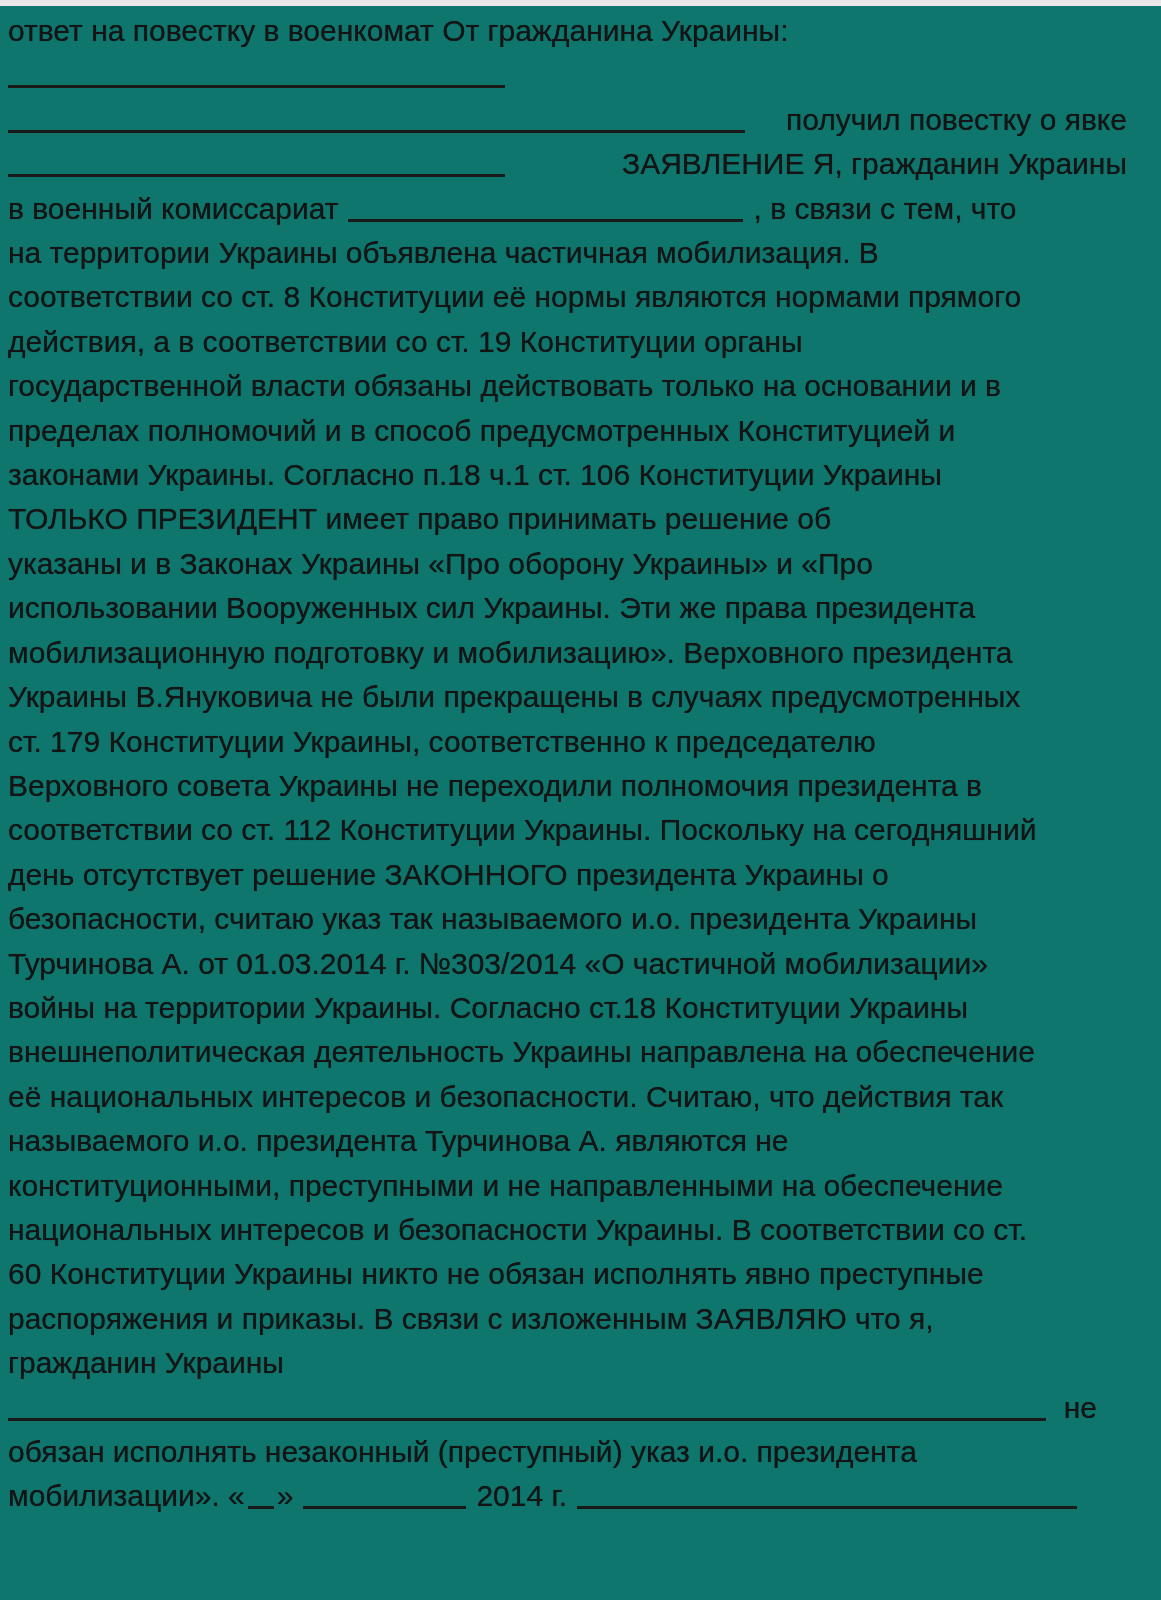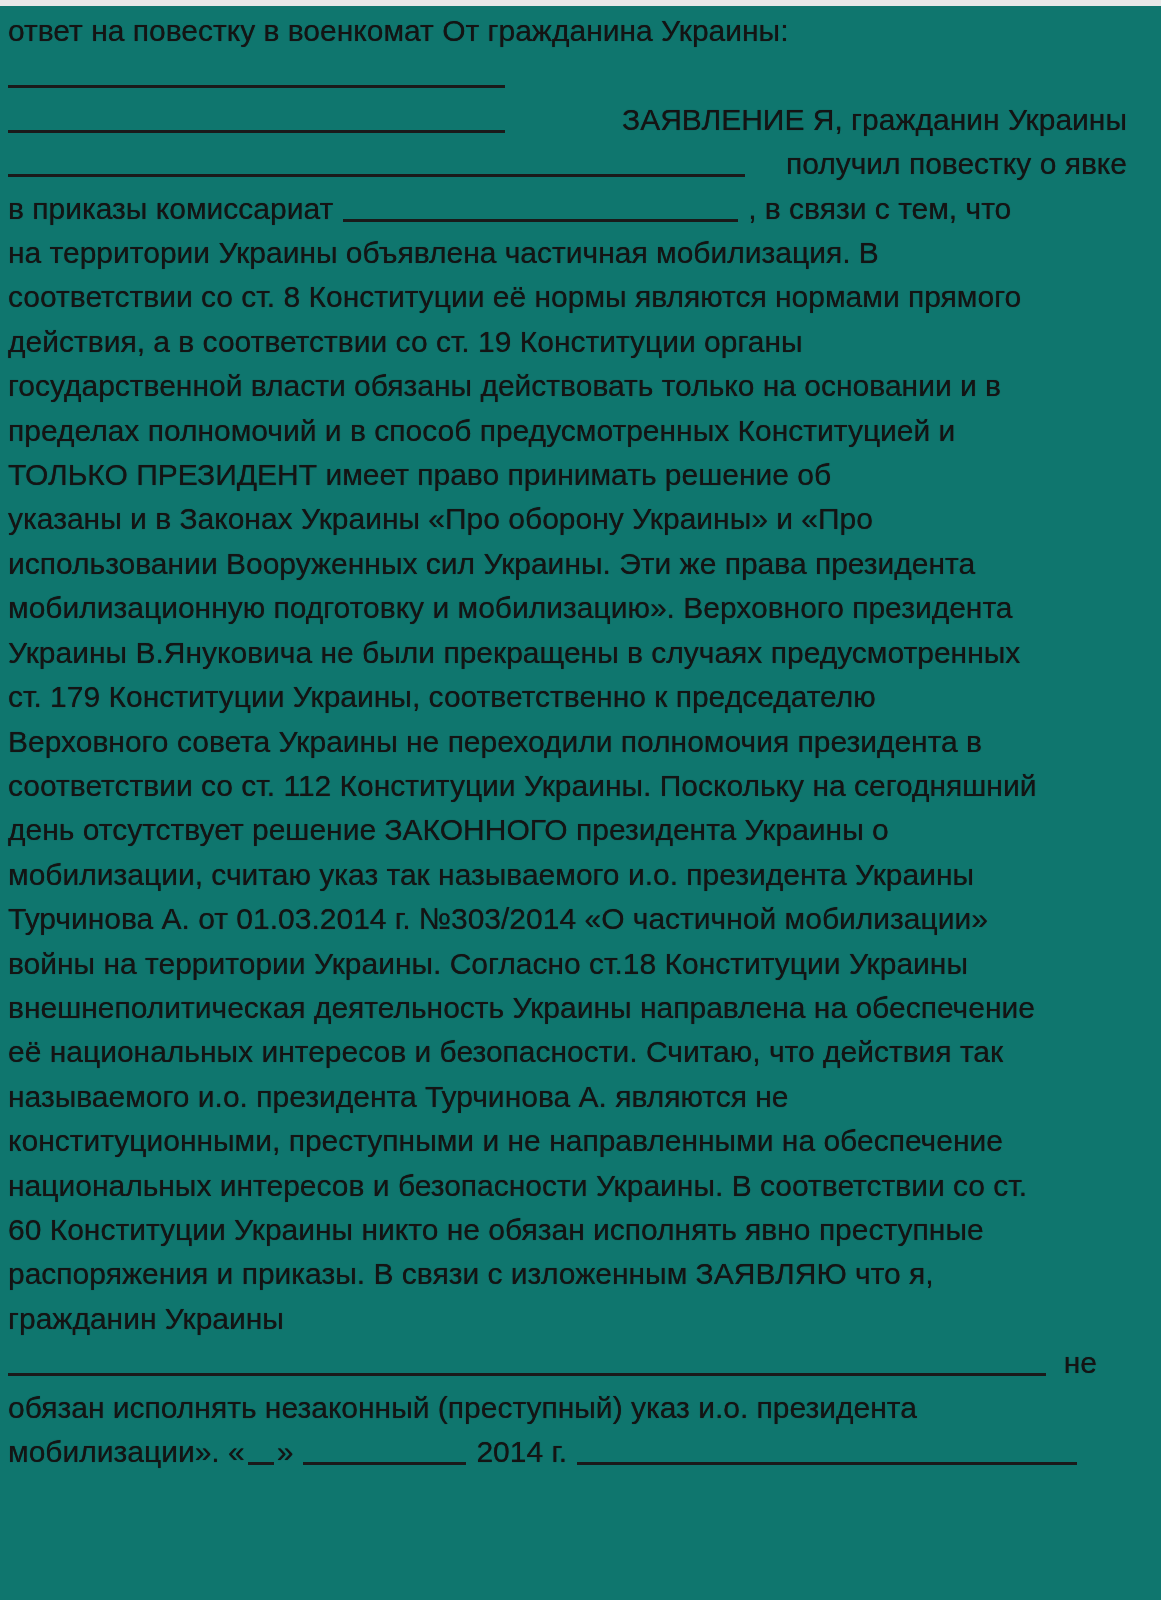--- a/index.html
+++ b/index.html
@@ -44,49 +44,50 @@
 
   <div class="line">
     <span>ответ на повестку в военкомат От гражданина Украины:</span>
   </div>
 
   <div class="line">
     <span class="blank w497"></span>
   </div>
 
   <div class="line flexline">
+    <span class="blank w737"></span>
+    <span class="t">получил повестку о явке</span>
+  </div>
+
+  <div class="line flexline">
     <span class="blank w497"></span>
     <span class="t">ЗАЯВЛЕНИЕ Я, гражданин Украины</span>
   </div>
 
-  <div class="line flexline">
-    <span class="blank w737"></span>
-    <span class="t">получил повестку о явке</span>
-  </div>
-
   <div class="line">
-    <span>в приказы комиссариат</span><span class="blank w395 mid"></span><span>, в связи с тем, что</span>
+    <span>в военный комиссариат</span><span class="blank w395 mid"></span><span>, в связи с тем, что</span>
   </div>
 
   <div>
     <div class="line">на территории Украины объявлена частичная мобилизация. В</div>
     <div class="line">соответствии со ст. 8 Конституции её нормы являются нормами прямого</div>
     <div class="line">действия, а в соответствии со ст. 19 Конституции органы</div>
     <div class="line">государственной власти обязаны действовать только на основании и в</div>
     <div class="line">пределах полномочий и в способ предусмотренных Конституцией и</div>
+    <div class="line">законами Украины. Согласно п.18 ч.1 ст. 106 Конституции Украины</div>
     <div class="line">ТОЛЬКО ПРЕЗИДЕНТ имеет право принимать решение об</div>
     <div class="line">указаны и в Законах Украины «Про оборону Украины» и «Про</div>
     <div class="line">использовании Вооруженных сил Украины. Эти же права президента</div>
     <div class="line">мобилизационную подготовку и мобилизацию». Верховного президента</div>
     <div class="line">Украины В.Януковича не были прекращены в случаях предусмотренных</div>
     <div class="line">ст. 179 Конституции Украины, соответственно к председателю</div>
     <div class="line">Верховного совета Украины не переходили полномочия президента в</div>
     <div class="line">соответствии со ст. 112 Конституции Украины. Поскольку на сегодняшний</div>
     <div class="line">день отсутствует решение ЗАКОННОГО президента Украины о</div>
-    <div class="line">мобилизации, считаю указ так называемого и.о. президента Украины</div>
+    <div class="line">безопасности, считаю указ так называемого и.о. президента Украины</div>
     <div class="line">Турчинова А. от 01.03.2014 г. №303/2014 «О частичной мобилизации»</div>
     <div class="line">войны на территории Украины. Согласно ст.18 Конституции Украины</div>
     <div class="line">внешнеполитическая деятельность Украины направлена на обеспечение</div>
     <div class="line">её национальных интересов и безопасности. Считаю, что действия так</div>
     <div class="line">называемого и.о. президента Турчинова А. являются не</div>
     <div class="line">конституционными, преступными и не направленными на обеспечение</div>
     <div class="line">национальных интересов и безопасности Украины. В соответствии со ст.</div>
     <div class="line">60 Конституции Украины никто не обязан исполнять явно преступные</div>
     <div class="line">распоряжения и приказы. В связи с изложенным ЗАЯВЛЯЮ что я,</div>
     <div class="line">гражданин Украины</div>

